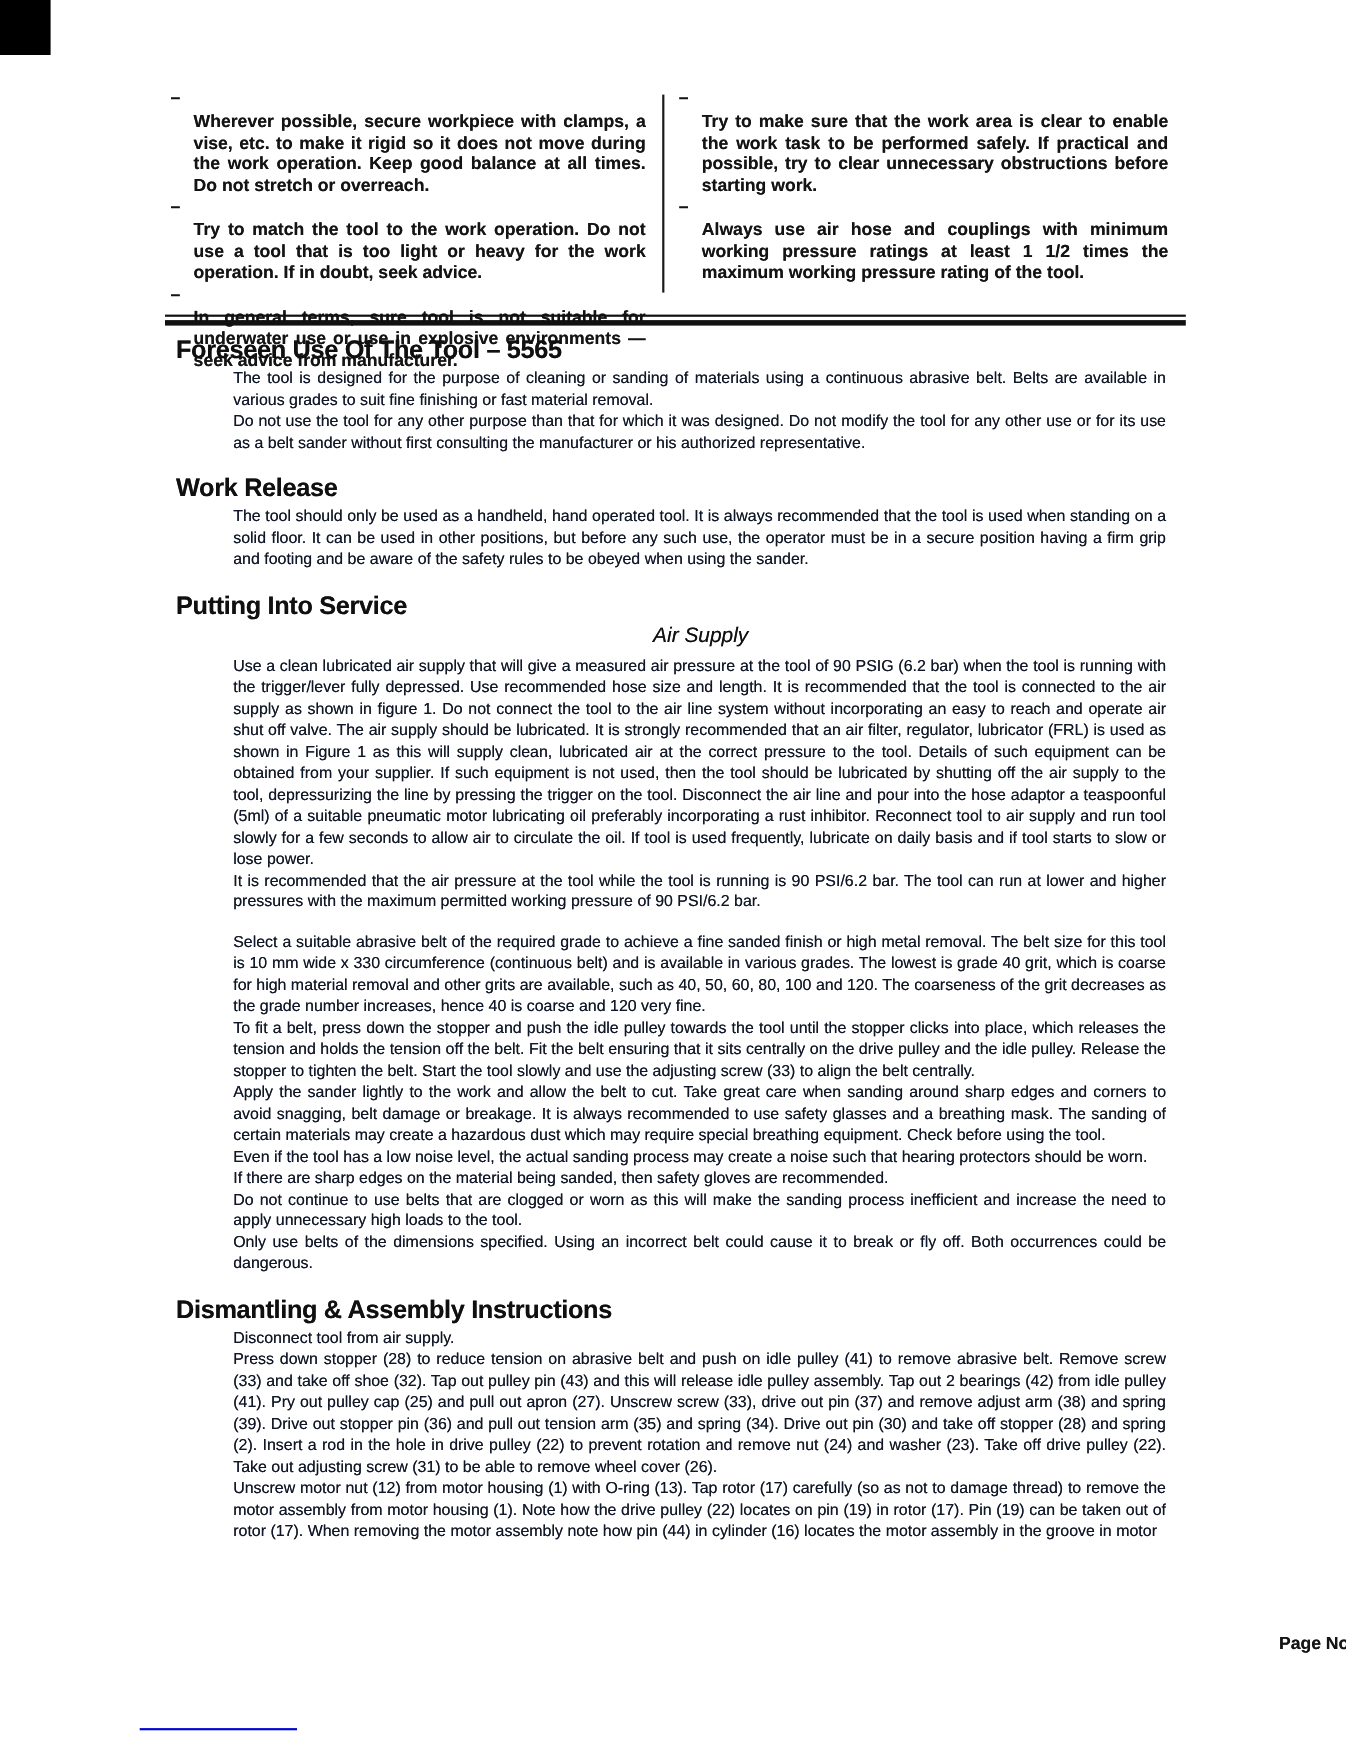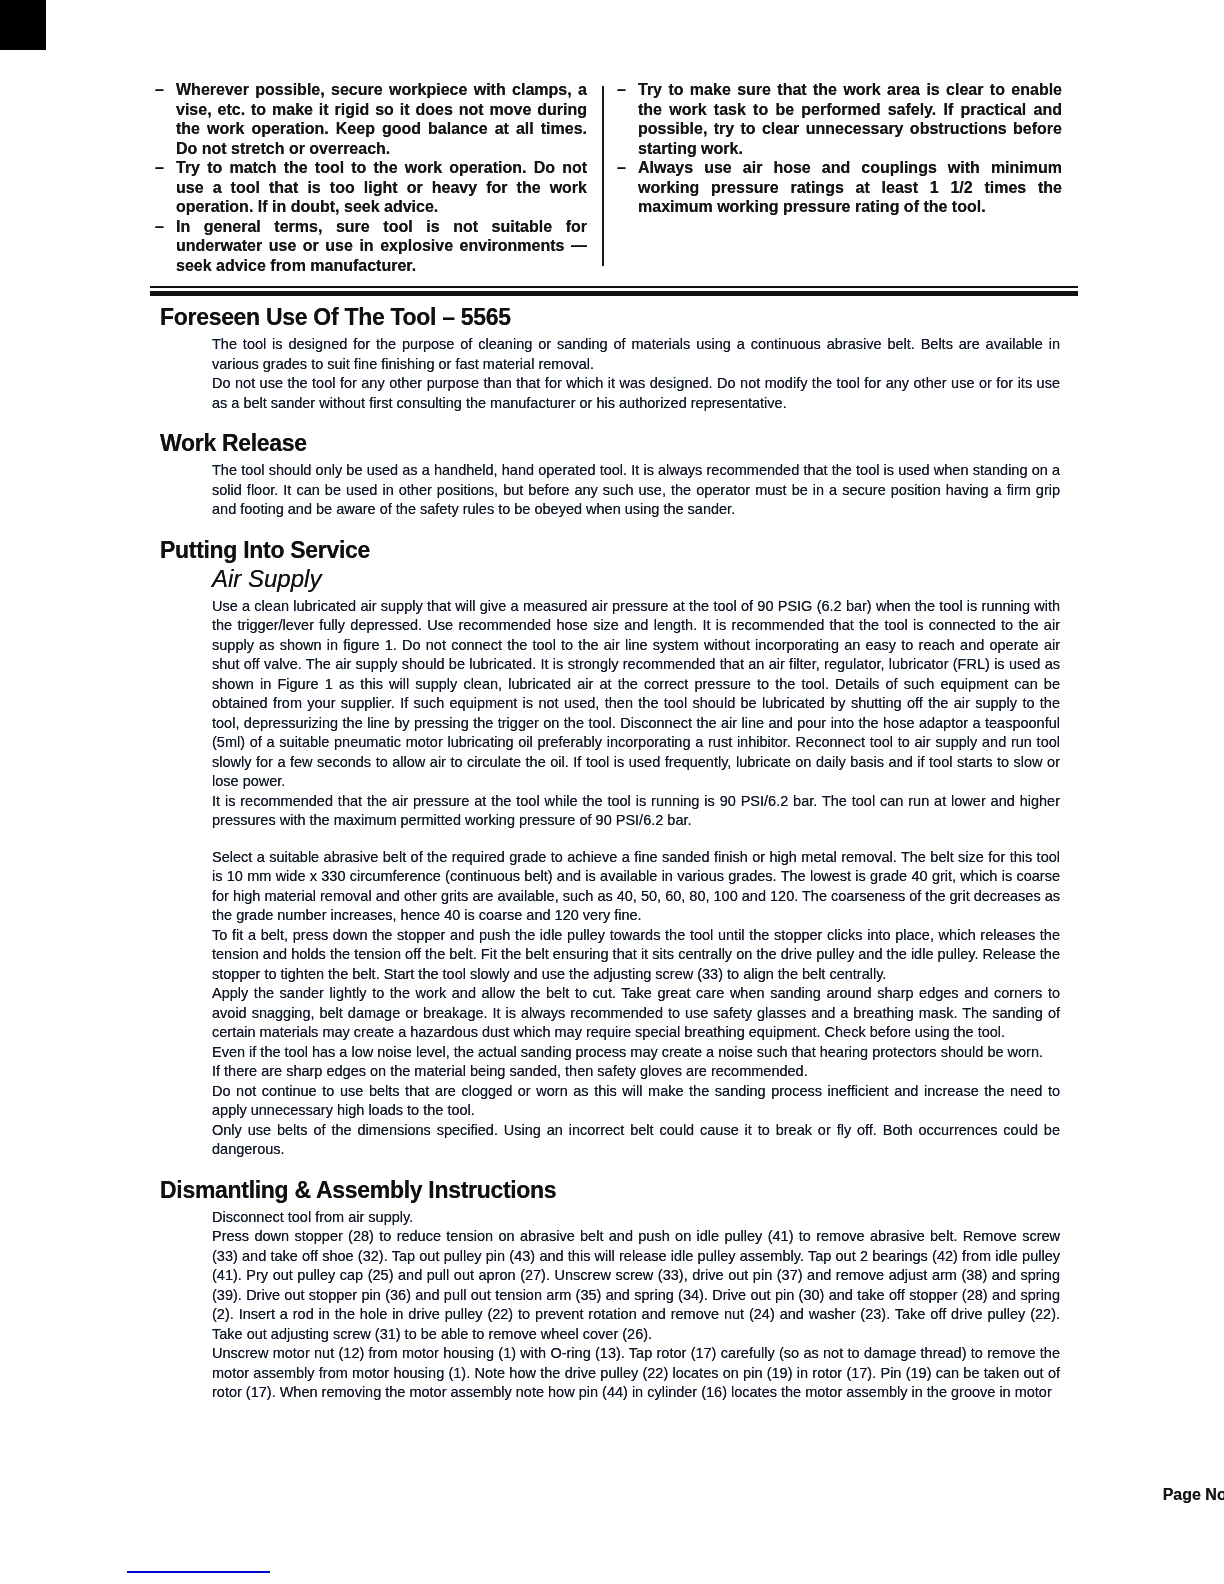--- a/index.html
+++ b/index.html
@@ -26,41 +26,42 @@
   .col-divider{
     position:absolute;left:447px;top:6px;width:2px;height:180px;background:#1a1a1a;
   }
   .bullet{
     display:flex;
     font-size:16px;line-height:19.5px;
     font-weight:bold;
     text-align:justify;
   }
   .bullet .dash{flex:0 0 21px;font-weight:bold;}
-  .bullet .btxt{flex:1;}
+  .bullet .btxt{flex:1;margin-top:21px;}
   
   .double-rule{position:absolute;left:150px;top:286px;width:928px;}
   .double-rule .thin{height:2px;background:#111;}
   .double-rule .thick{height:5px;background:#111;margin-top:3px;}
   
   .sections{
     position:absolute;left:160px;top:304px;width:902px;
   }
   h2.sec-title{
     margin:0;
     font-size:23px;line-height:26px;
     font-weight:bold;
     letter-spacing:-0.3px;
     color:#101010;
   }
   h3.sub-title{
     margin:2px 0 4px 52px;
-    font-size:24px;line-height:27px;
+    font-size:19px;line-height:27px;
     font-style:italic;font-weight:normal;
     color:#101010;
+    text-align:center;
   }
   .sec-body{margin:5px 0 0 52px;width:848px;}
   .sec-body p{
     margin:0;
     font-size:14.5px;line-height:19.5px;
     text-align:justify;
     color:#0f172a;
   }
   .sec{margin-bottom:17px;}
   .sec.gap-lg{}

